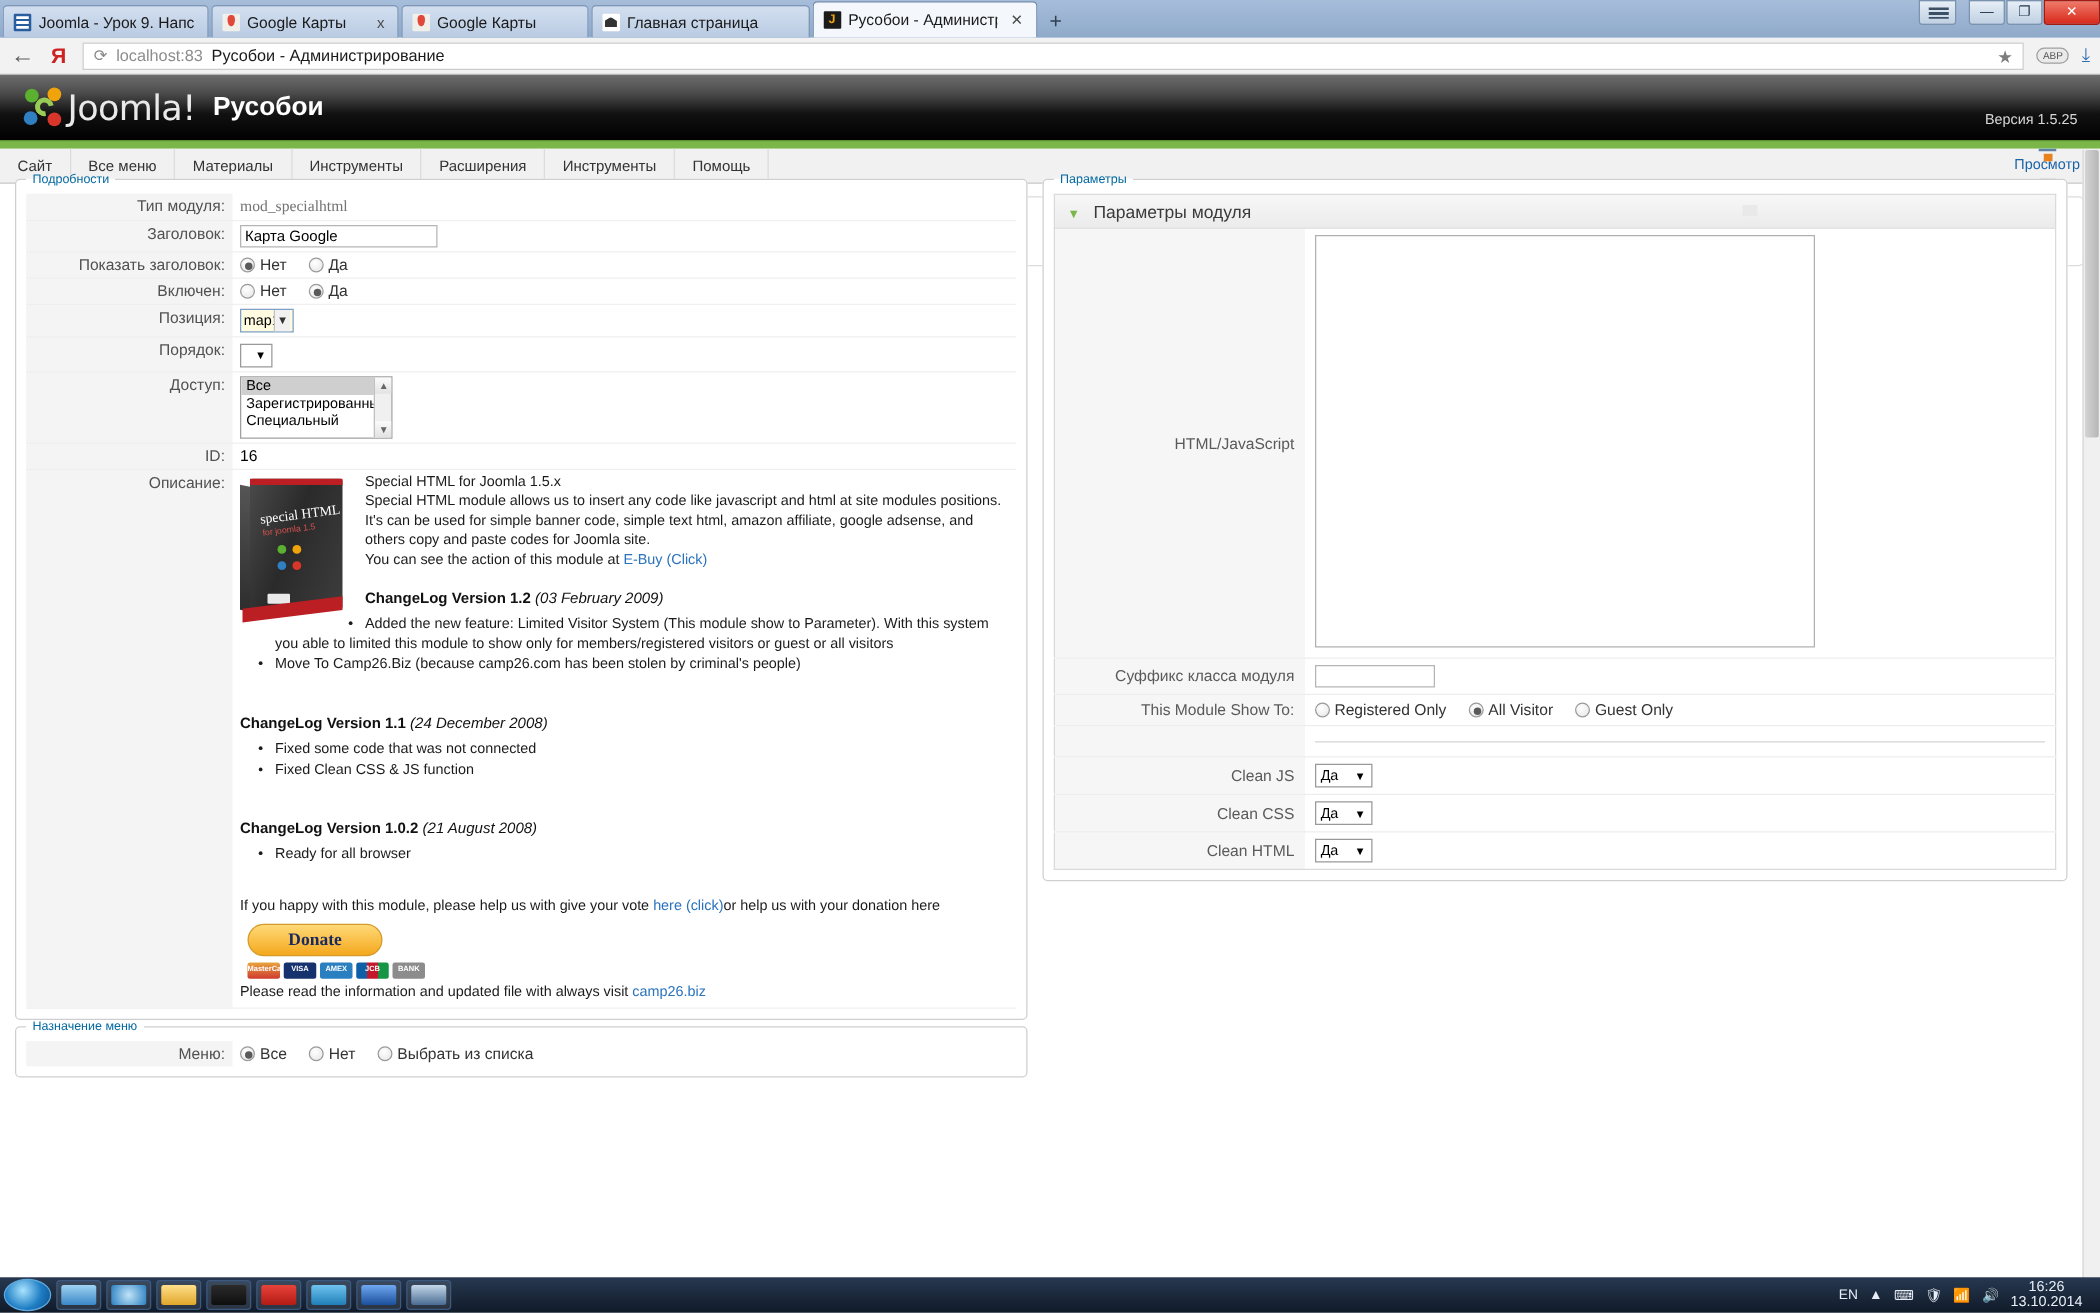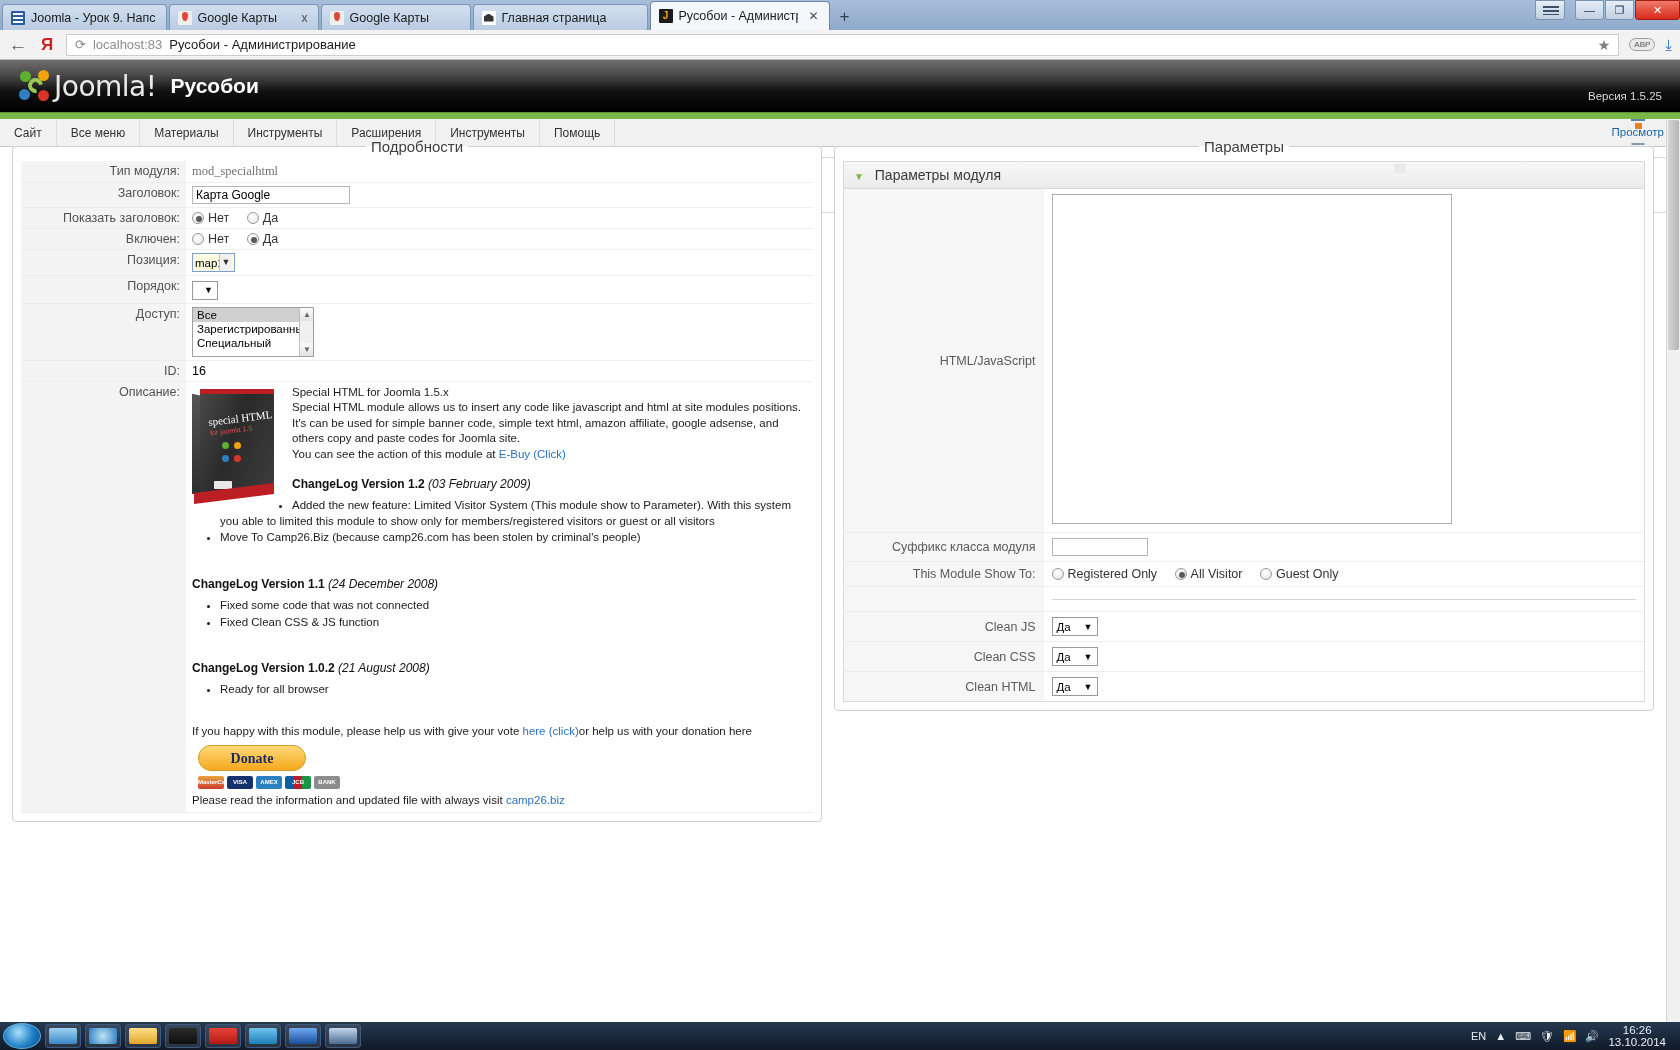--- a/index.html
+++ b/index.html
@@ -140,21 +140,21 @@
   .gl-close:before{content:"";position:absolute;left:20px;top:2px;width:26px;height:26px;
      background:radial-gradient(circle at 35% 30%,#f36b61,#c6201a);border-radius:50%;}
   .gl-help:before{content:"";position:absolute;left:20px;top:2px;width:26px;height:26px;
      border:6px solid #e04b3e;border-radius:50%;background:#fff;}
 
   #cols { position:absolute; left:12px; top:78px; width:1656px; display:flex; gap:12px; }
   .col-left { width:810px; }
   .col-right { width:820px; }
 
   fieldset.panel { border:1px solid #cfcfcf; border-radius:4px; margin:0; padding:6px 8px 8px 8px; background:#fff;}
-  fieldset.panel > legend { color:#404040; font-size:15px; padding:0 5px;text-align:center; }
+  fieldset.panel > legend { color:#0369a1; font-size:10px; padding:0 5px; }
 
   table.form { width:100%; border-collapse:collapse; font-size:12.5px; }
   table.form td { padding:3px 6px; vertical-align:top; }
   td.lbl { width:165px; text-align:right; color:#515151; background:#f4f4f4;
      border-bottom:1px solid #eee; font-size:12.5px; padding-top:5px; }
   td.val { border-bottom:1px solid #f0f0f0; padding-top:4px; }
   .mono { color:#737373;font-family:Liberation Serif, serif; }
   input.txt { height:18px; border:1px solid #b5b5b5; font-size:12px; padding:1px 3px;
      font-family:"Liberation Sans",sans-serif; }
   .radio { display:inline-block; width:12px;height:12px;border-radius:50%;
@@ -508,20 +508,35 @@
 
               <div class="note">
                 <span>Please read the information and updated file with always visit </span><a href="#">camp26.biz</a>
               </div>
             </td>
           </tr>
         </tbody>
           </table>
       </fieldset>
 
+      <fieldset class="panel menu-assign">
+        <legend>Назначение меню</legend>
+        <table class="form">
+          <tbody>
+              <tr>
+            <td class="lbl" style="border-bottom:none">Меню:</td>
+            <td class="val" style="border-bottom:none">
+              <span class="radio on"></span><span class="rlabel">Все</span>
+              <span class="radio"></span><span class="rlabel">Нет</span>
+              <span class="radio"></span><span class="rlabel">Выбрать из списка</span>
+            </td>
+          </tr>
+        </tbody>
+          </table>
+      </fieldset>
     </div>
 
     <div class="col-right">
       <fieldset class="panel">
         <legend>Параметры</legend>
 
         <div class="acc-head">
           <span class="tri">▼</span>
           <span>Параметры модуля</span>
         </div>

